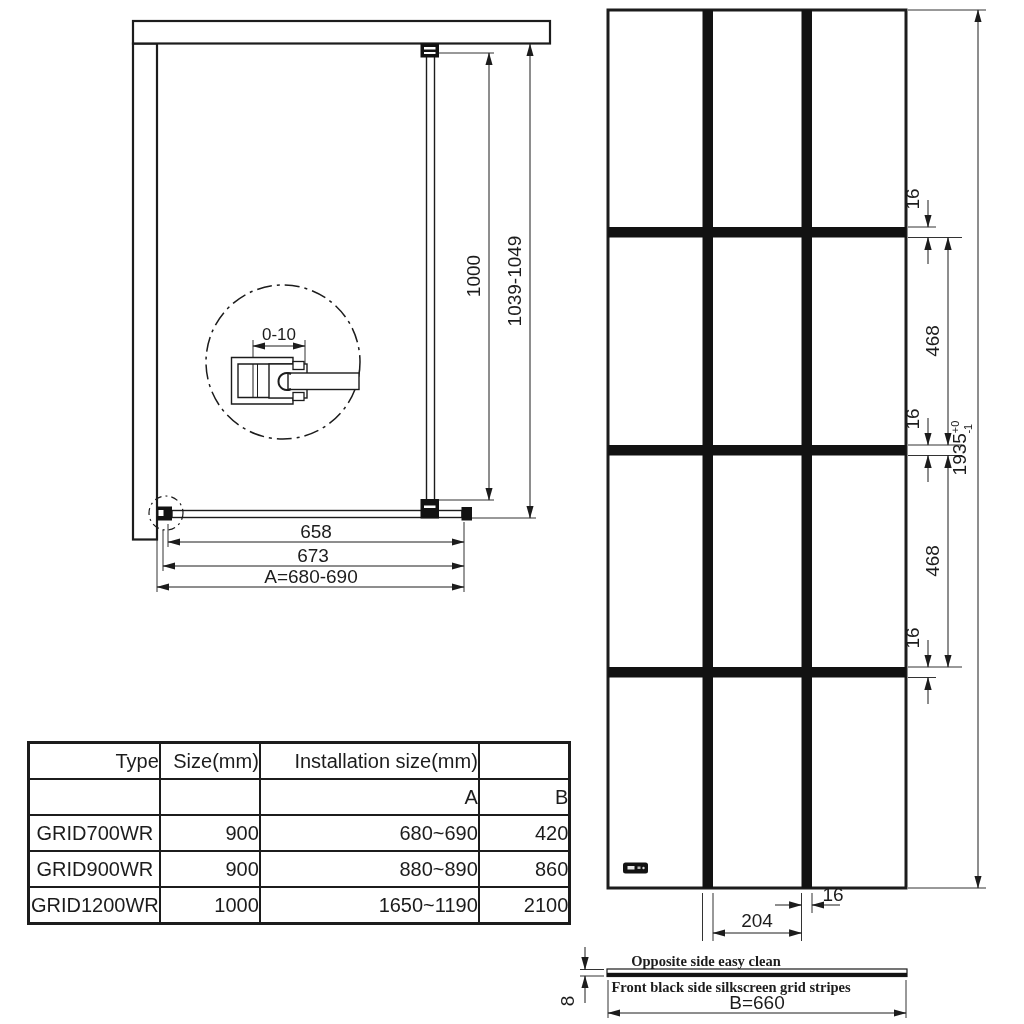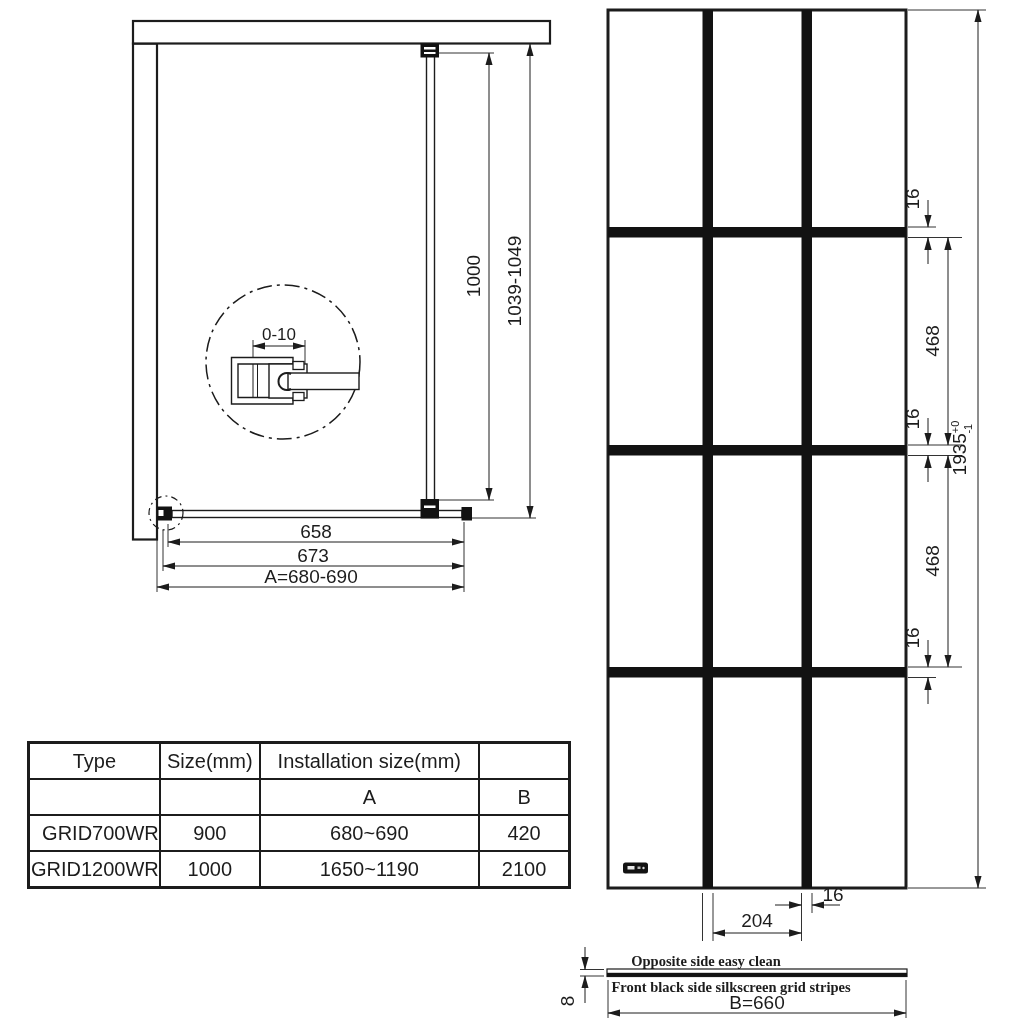--- a/index.html
+++ b/index.html
@@ -5,22 +5,22 @@
   html,body{margin:0;padding:0;background:#fff;}
   #canvas{position:relative;width:1024px;height:1024px;background:#ffffff;overflow:hidden;
           font-family:"Liberation Sans",sans-serif;color:#1c1c1c;}
   svg text{font-family:"Liberation Sans",sans-serif;fill:#1c1c1c;}
   .dim{font-size:19px;}
   .dim-sm{font-size:17px;}
   .tol{font-size:11px;}
   .serif-label{font-family:"Liberation Serif",serif;font-weight:bold;font-size:14.5px;}
   table.spec{position:absolute;left:27px;top:741px;border-collapse:collapse;table-layout:fixed;
              border:3px solid #1c1c1c;font-size:20px;color:#1c1c1c;background:#fff;}
-  table.spec td{border:2px solid #1c1c1c;height:34px;text-align:center;padding:0;overflow:hidden;white-space:nowrap;}
-  table.spec td.typecell{text-align:right;padding-left:1px;}
+  table.spec td{border:2px solid #1c1c1c;height:34px;text-align:right;padding:0;overflow:hidden;white-space:nowrap;}
+  table.spec td.typecell{text-align:center;padding-left:1px;}
 </style>
 </head>
 <body>
 
 <div id="canvas">
 
 <svg width="1024" height="1024" viewBox="0 0 1024 1024">
   <defs>
     <marker id="arr" viewBox="0 0 12 8" markerWidth="13" markerHeight="9" refX="11.5" refY="4" orient="auto-start-reverse">
       <path d="M12,4 L0,0.6 L0,7.4 Z" fill="#1c1c1c"></path>
@@ -199,20 +199,26 @@
       <td>A</td>
       <td>B</td>
     </tr>
     <tr>
       <td class="typecell">GRID700WR</td>
       <td>900</td>
       <td>680~690</td>
       <td>420</td>
     </tr>
     <tr>
+      <td class="typecell">GRID900WR</td>
+      <td>900</td>
+      <td>880~890</td>
+      <td>860</td>
+    </tr>
+    <tr>
       <td class="typecell">GRID1200WR</td>
       <td>1000</td>
       <td>1650~1190</td>
       <td>2100</td>
     </tr>
   </tbody>
 </table>
 
 </div>
 

